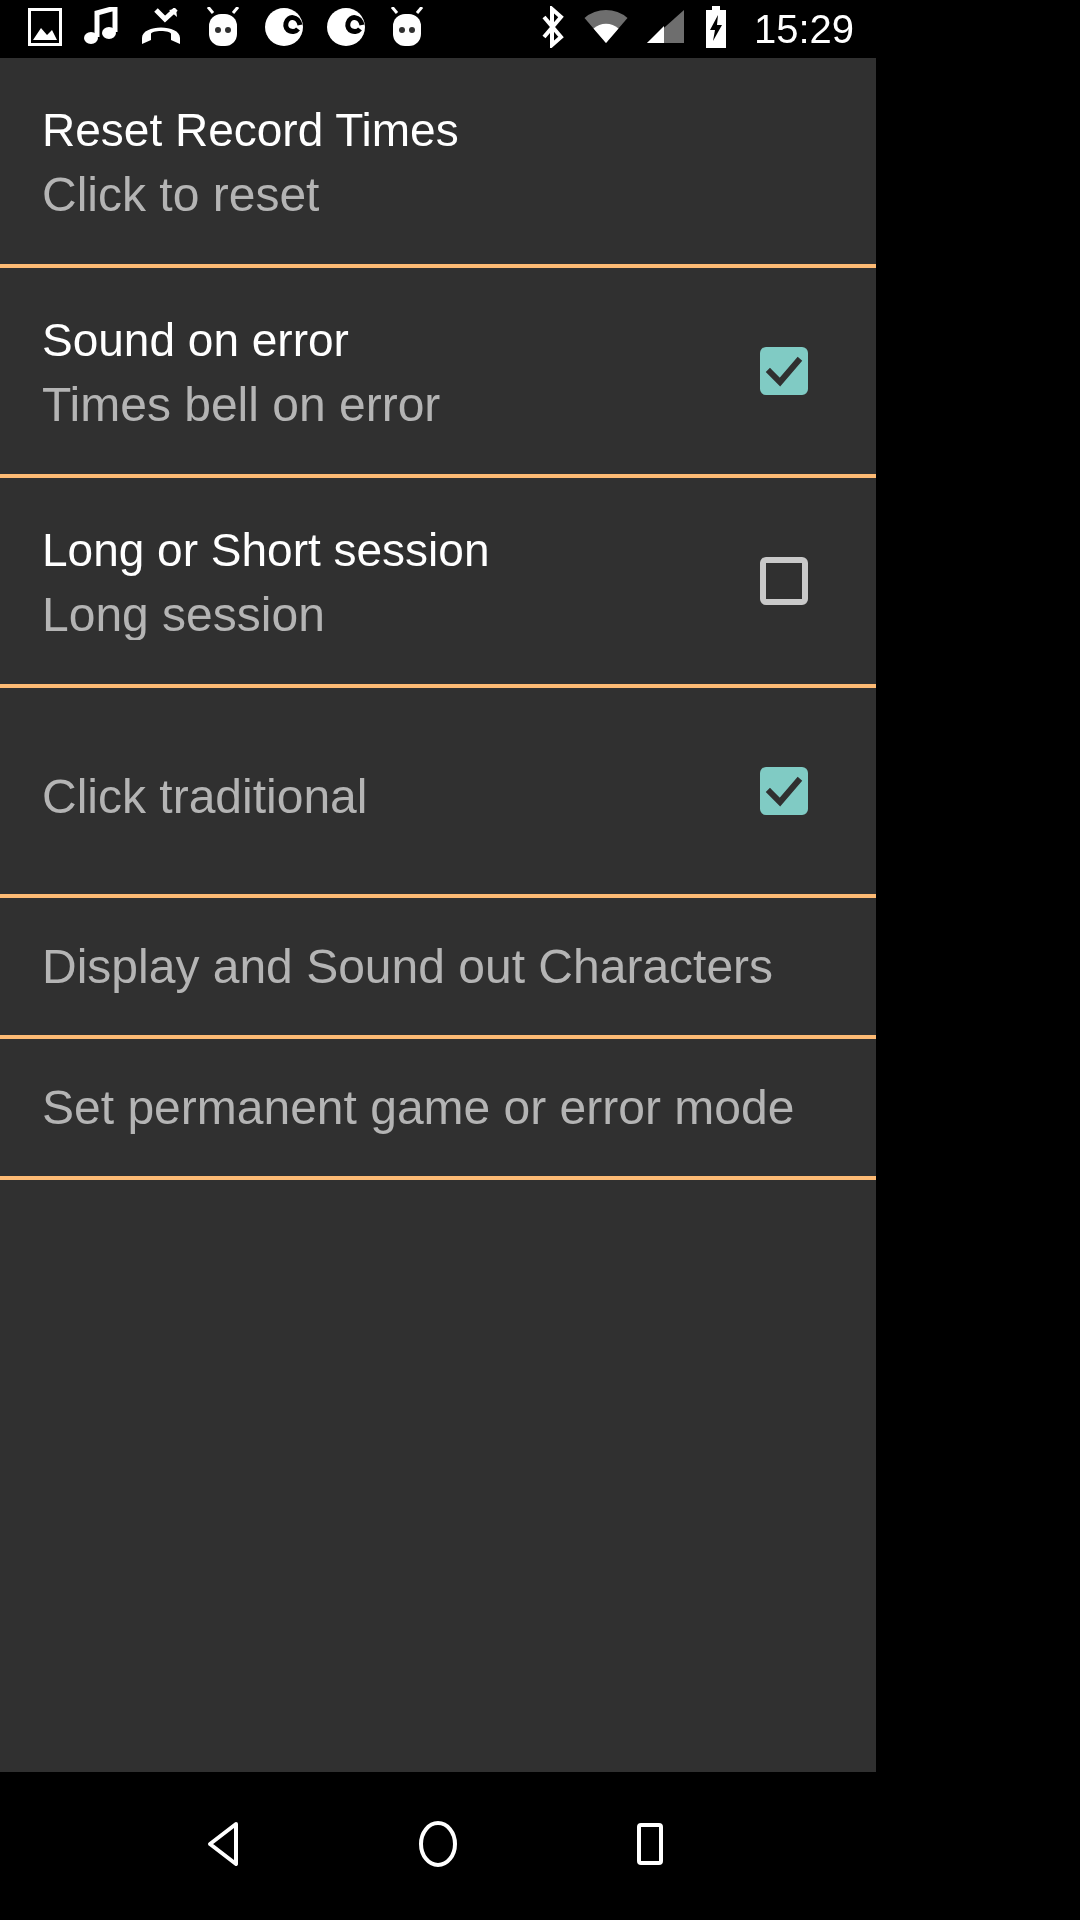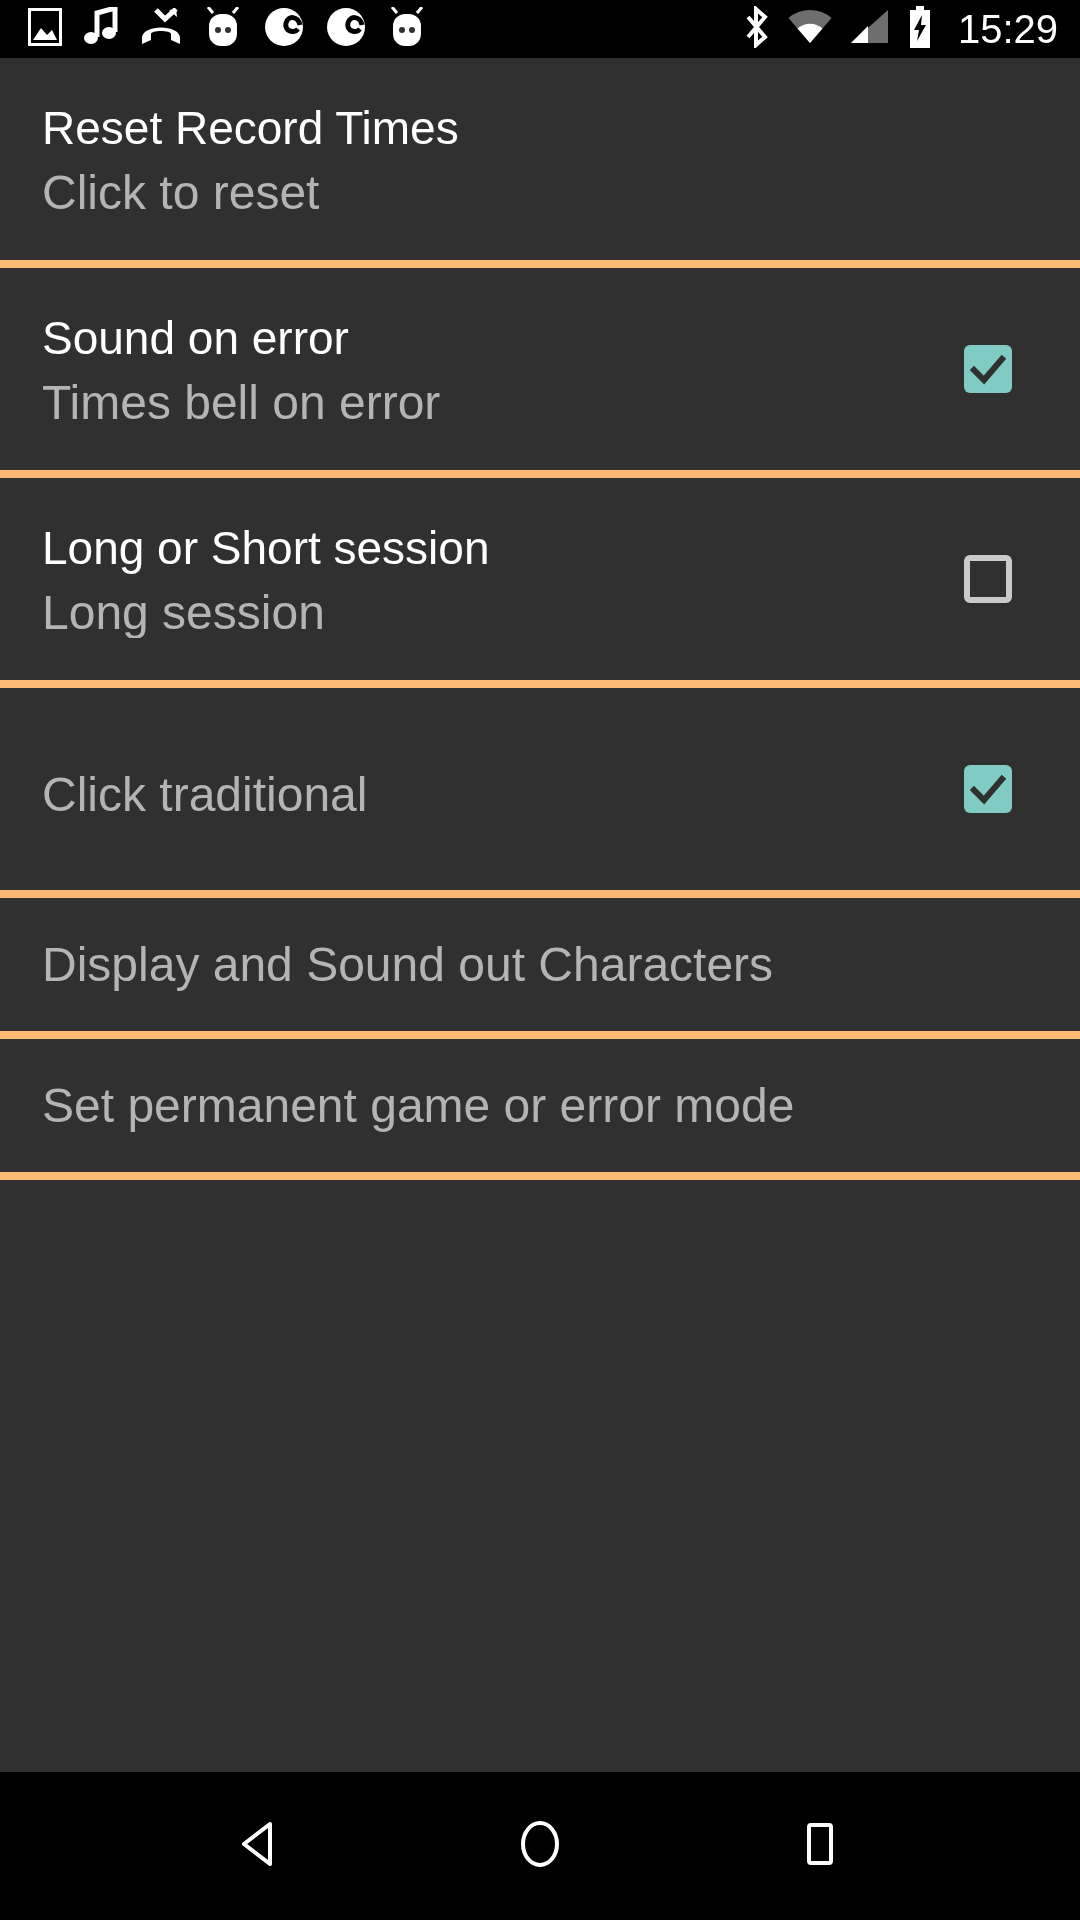--- a/index.html
+++ b/index.html
@@ -7,21 +7,21 @@
   html, body {
     width: 1080px;
     height: 1920px;
     background: #000000;
     font-family: "Liberation Sans", sans-serif;
     overflow: hidden;
   }
 
   #screen {
     position: relative;
-    width: 1080px;
+    width: 876px;
     height: 1920px;
     background: #303030;
     display: flex;
     flex-direction: column;
   }
 
   
   .status-bar {
     height: 58px;
     background: #000000;
@@ -56,21 +56,21 @@
     flex: 1 1 auto;
     background: #303030;
     overflow: hidden;
   }
 
   .row {
     position: relative;
     display: flex;
     align-items: center;
     padding: 0 46px 0 42px;
-    border-bottom: 8px solid #fdba74;
+    border-bottom: 4px solid #fdba74;
     background: #303030;
   }
   .row.two-line { height: 210px; }
   .row.one-line { height: 141px; }
   .row.partial  { height: 76px; border-bottom: none; }
 
   .row-text {
     flex: 1 1 auto;
     min-width: 0;
     display: flex;

